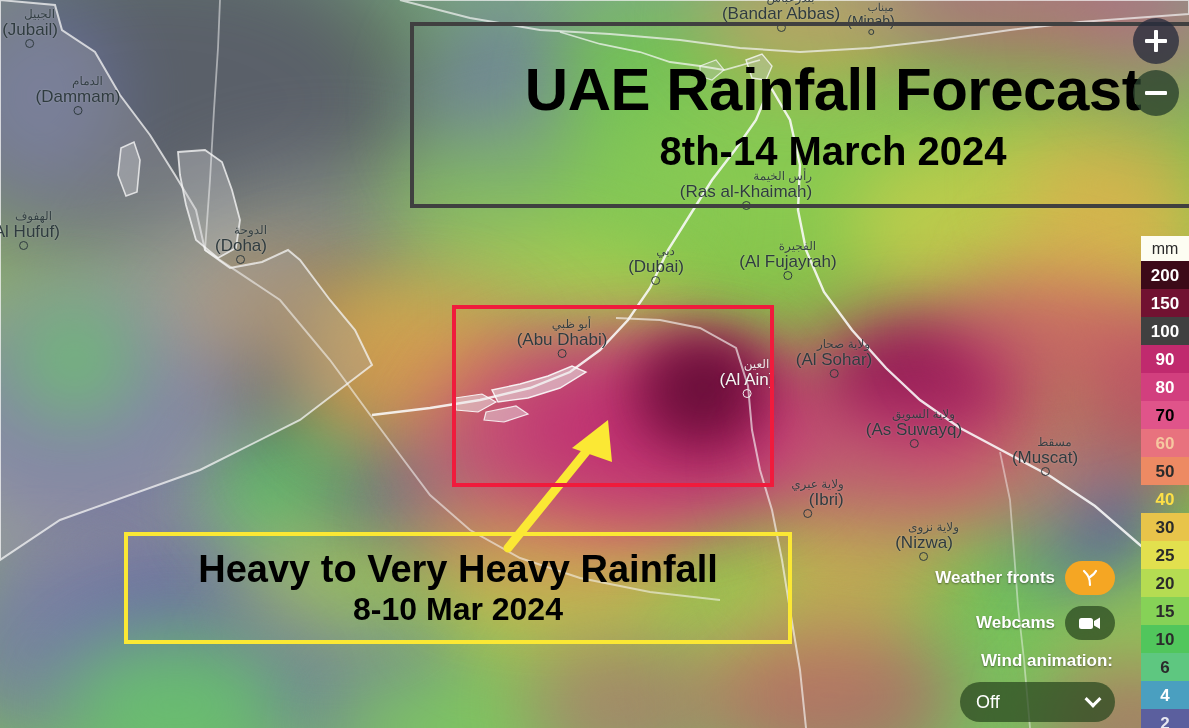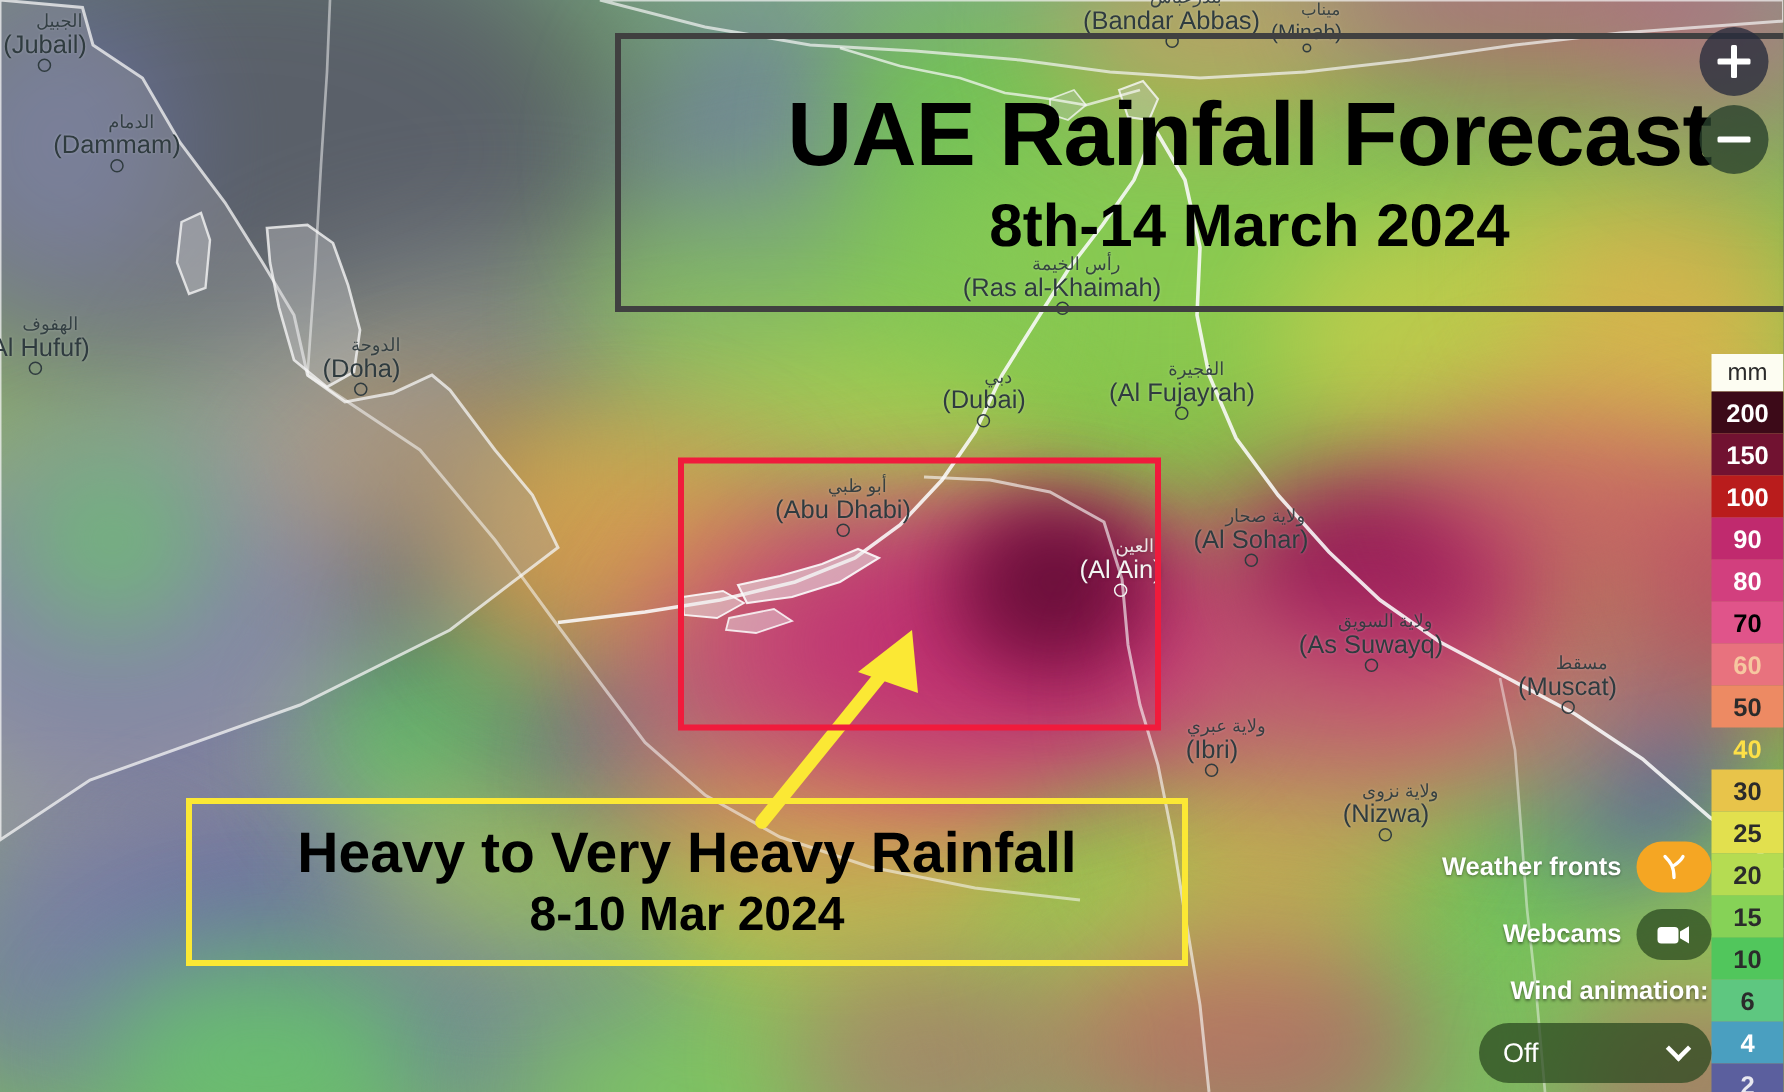--- a/index.html
+++ b/index.html
@@ -181,21 +181,21 @@
   }
   .legend .sw {
     height: 28px;
     display: flex; align-items: center; justify-content: center;
     line-height: 1;
   }
 
   
   .map-controls {
     position: absolute;
-    right: 48px; bottom: 6px;
+    right: 74px; bottom: 6px;
     width: 190px;
     display: flex; flex-direction: column;
     align-items: flex-end;
     gap: 11px;
   }
   .ctrl-row {
     display: flex; align-items: center;
     gap: 10px;
   }
   .ctrl-label {
@@ -383,21 +383,21 @@
       <div class="city" style="left: 781px; top: -8px;">
         <span class="ar">بندرعباس</span>
         <span class="en">(Bandar Abbas)</span>
         <span class="dot"></span>
       </div>
       <div class="city small" style="left: 871px; top: 2px;">
         <span class="ar">ميناب</span>
         <span class="en">(Minab)</span>
         <span class="dot"></span>
       </div>
-      <div class="city" style="left: 708px; top: 170px;">
+      <div class="city" style="left: 746px; top: 170px; text-align: right;">
         <span class="ar">رأس الخيمة</span>
         <span class="en">(Ras al-Khaimah)</span>
         <span class="dot"></span>
       </div>
       <div class="city" style="left: 656px; top: 245px;">
         <span class="ar">دبي</span>
         <span class="en">(Dubai)</span>
         <span class="dot"></span>
       </div>
       <div class="city" style="left: 788px; top: 240px;">
@@ -423,21 +423,21 @@
       <div class="city" style="left: 914px; top: 408px;">
         <span class="ar">ولاية السويق</span>
         <span class="en">(As Suwayq)</span>
         <span class="dot"></span>
       </div>
       <div class="city" style="left: 1045px; top: 436px;">
         <span class="ar">مسقط</span>
         <span class="en">(Muscat)</span>
         <span class="dot"></span>
       </div>
-      <div class="city" style="left: 808px; top: 478px;">
+      <div class="city" style="left: 808px; top: 478px; text-align: right;">
         <span class="ar">ولاية عبري</span>
         <span class="en">(Ibri)</span>
         <span class="dot"></span>
       </div>
       <div class="city" style="left: 924px; top: 521px;">
         <span class="ar">ولاية نزوى</span>
         <span class="en">(Nizwa)</span>
         <span class="dot"></span>
       </div>
     </div>
@@ -467,21 +467,21 @@
     <div class="zoom-btn minus">
       <span class="bar h"></span>
     </div>
   </div>
 
   <div class="legend">
     <div class="unit">mm</div>
     <div id="legend-stops">
         <div class="sw" style="background: rgb(60, 10, 24); color: rgb(255, 255, 255);">200</div>
         <div class="sw" style="background: rgb(113, 18, 49); color: rgb(255, 255, 255);">150</div>
-        <div class="sw" style="background: #b91c1c; color: rgb(255, 255, 255);">100</div>
+        <div class="sw" style="background: #404040; color: rgb(255, 255, 255);">100</div>
         <div class="sw" style="background: rgb(192, 42, 110); color: rgb(255, 255, 255);">90</div>
         <div class="sw" style="background: rgb(210, 63, 126); color: rgb(255, 255, 255);">80</div>
         <div class="sw" style="background: rgb(224, 84, 138); color: #000000;">70</div>
         <div class="sw" style="background: rgb(232, 114, 126); color: rgb(246, 199, 160);">60</div>
         <div class="sw" style="background: rgb(237, 138, 99); color: rgb(43, 43, 43);">50</div>
         <div class="sw" style="color: #fde047;">40</div>
         <div class="sw" style="background: rgb(232, 196, 74); color: rgb(43, 43, 43);">30</div>
         <div class="sw" style="background: rgb(226, 224, 78); color: rgb(43, 43, 43);">25</div>
         <div class="sw" style="background: rgb(181, 220, 82); color: rgb(43, 43, 43);">20</div>
         <div class="sw" style="background: rgb(134, 210, 87); color: rgb(43, 43, 43);">15</div>

